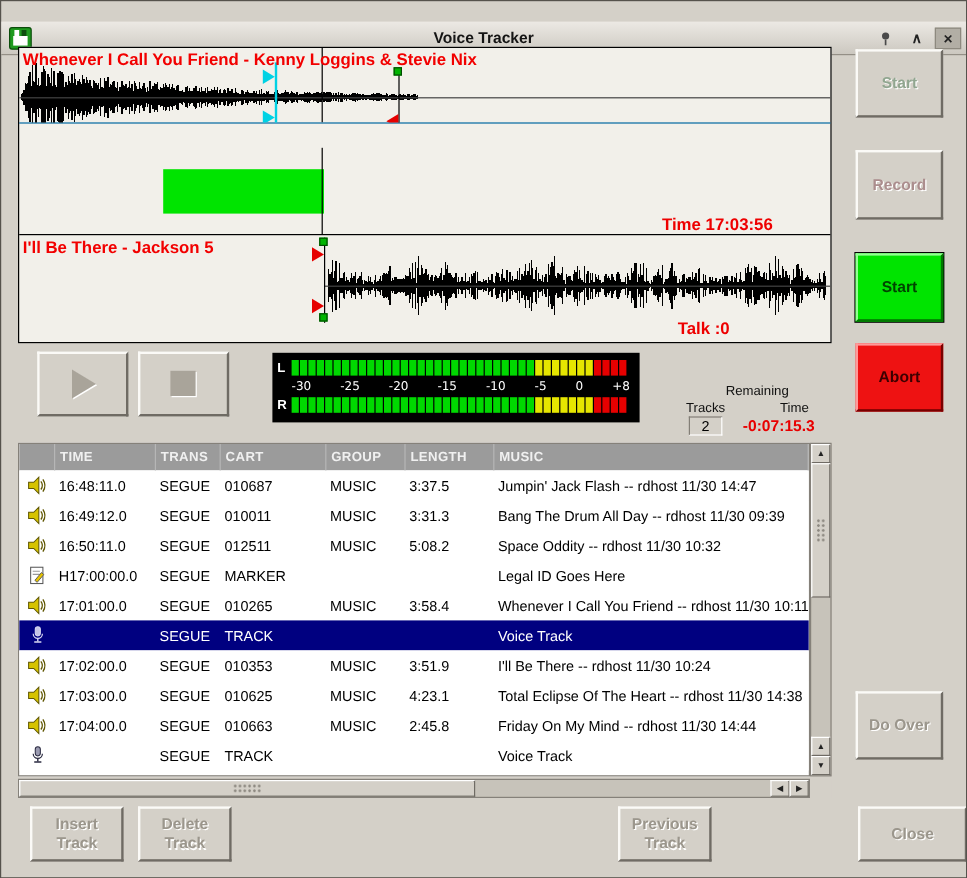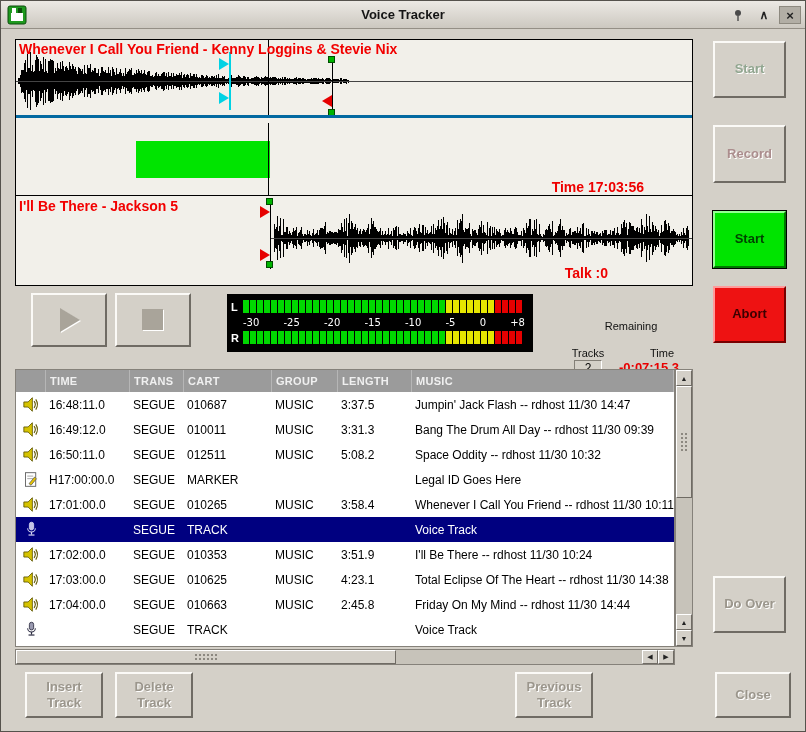--- a/index.html
+++ b/index.html
@@ -1,32 +1,32 @@
 <!DOCTYPE html>
 <html><head>
 <meta charset="utf-8">
 <style>
   *{margin:0;padding:0;box-sizing:border-box}
   html,body{width:806px;height:732px;overflow:hidden}
   body{font-family:"Liberation Sans",sans-serif;background:#777}
   .window{position:relative;width:806px;height:732px;background:#d4d0c8;border:1px solid #55524c;overflow:hidden}
 
   
-  .titlebar{position:absolute;left:0;top:0;right:0;height:28px;background:linear-gradient(#ece9e4,#ccc8c0);border-bottom:1px solid #948f86}
+  .titlebar{position:absolute;left:0;top:17px;right:0;height:28px;background:linear-gradient(#ece9e4,#ccc8c0);border-bottom:1px solid #948f86}
   .tb-title{position:absolute;left:0;right:0;top:6px;text-align:center;font-weight:bold;font-size:13px;color:#141414}
   .app-icon{position:absolute;left:6px;top:4px;width:20px;height:20px}
   .tb-btn{position:absolute;top:5px;width:22px;height:18px;display:flex;align-items:center;justify-content:center;font-size:13px;font-weight:bold;color:#222;background:#c6c2ba;border:1px solid #8d8densome;border:1px solid #8d897f}
   .tb-pin{right:56px;background:transparent;border:none}
   .tb-shade{right:30px;background:transparent;border:none;font-size:12px}
   .tb-close{right:4px;background:#b2aea5}
 
   
   .editor{position:absolute;left:14px;top:38px;width:678px;height:247px;background:#f2f0ea;border:1px solid #000}
   .track{position:absolute;left:0;width:676px;overflow:hidden}
-  .track1{top:0;height:78px;border-bottom:3px solid #0369a1}
+  .track1{top:0;height:63px;border-bottom:1px solid #0369a1}
   .track2{top:83px;height:73px;border-bottom:1px solid #000}
   .track3{top:157px;height:88px}
   .track svg{position:absolute;left:0;top:0}
   .midline{position:absolute;left:0;right:0;height:1px;background:#444}
   .cursor{position:absolute;left:252px;top:0;bottom:0;width:1px;background:#000}
   .track-title{position:absolute;left:3px;top:1px;font-weight:bold;font-size:14px;color:#f20000;white-space:nowrap}
   .red-label{position:absolute;font-weight:bold;font-size:14px;color:#ee0000;white-space:nowrap}
   .time-label{right:48px;bottom:0}
   .talk-label{right:84px;bottom:4px}
   .voice-region{position:absolute;left:120px;top:18px;width:134px;height:37px;background:#00e400}
@@ -45,34 +45,34 @@
   .b-start1{left:712px;top:40px;width:73px;height:57px;color:#91a690}
   .b-record{left:712px;top:124px;width:73px;height:58px;color:#ab8d8d}
   .b-start2{left:712px;top:210px;width:73px;height:57px;background:#00e400;border-color:#93ff93 #007800 #007800 #93ff93;color:#004400;text-shadow:none;box-shadow:0 0 0 1px #000}
   .b-abort{left:712px;top:285px;width:73px;height:57px;background:#ee1212;border-color:#ff9a9a #780000 #780000 #ff9a9a;color:#3d0000;text-shadow:none}
   .b-hitpost{left:712px;top:395px;width:73px;height:57px}
   .b-doover{left:712px;top:575px;width:73px;height:57px}
   .b-insert{left:24px;top:671px;width:78px;height:46px}
   .b-delete{left:114px;top:671px;width:78px;height:46px}
   .b-previous{left:514px;top:671px;width:78px;height:46px}
   .b-next{left:604px;top:671px;width:78px;height:46px}
-  .b-close{left:714px;top:671px;width:76px;height:46px}
+  .b-close{left:714px;top:671px;width:91px;height:46px}
 
   
   .meter{position:absolute;left:226px;top:293px;width:306px;height:58px;background:#000;padding:4px 4px 3px 4px}
   .mrow{display:flex;align-items:center;height:17px}
   .mlabel{color:#fff;font-size:11px;font-weight:bold;width:12px}
   .segs{display:flex;gap:1px}
   .seg{width:6px;height:13px}
   .mscale{display:flex;justify-content:space-between;margin-left:12px;width:282px;color:#fff;font-size:10px;height:14px;align-items:center;font-family:"DejaVu Sans",sans-serif}
 
   
   .elapsed{position:absolute;left:570px;top:286px;width:130px;height:27px;background:#dedad2;font-size:22px;font-weight:bold;color:#000;text-align:right;padding-right:4px;font-family:"Liberation Sans",sans-serif}
   .remaining{position:absolute;left:556px;top:319px;width:148px}
-  .rem-title{text-align:center;font-size:11px;color:#111;margin-bottom:15px}
+  .rem-title{text-align:center;font-size:11px;color:#111;margin-bottom:2px}
   .rem-grid{display:grid;grid-template-columns:62px 86px;row-gap:1px}
   .rem-lbl{text-align:center;font-size:11px;color:#111}
   .rem-tracks{justify-self:center;width:28px;text-align:center;font-size:12px;background:#d4d0c8;border:1px solid;border-color:#837f77 #fff #fff #837f77}
   .rem-time{color:#e80000;font-size:13px;font-weight:bold;white-space:nowrap}
 
   
   .table-wrap{position:absolute;left:14px;top:368px;width:678px;height:296px}
   .log-area{position:absolute;left:0;top:0;width:660px;height:278px;background:#fff;border:1px solid #85817a;overflow:hidden}
   .log-header{display:grid;grid-template-columns:30px 84px 54px 88px 66px 74px 1fr;height:22px;background:#9b9b9b}
   .hcell{color:#f0f0f0;font-size:11px;font-weight:bold;display:flex;align-items:center;padding:0 4px;border-right:1px solid #b6b6b6;letter-spacing:.3px;white-space:nowrap;overflow:hidden}

